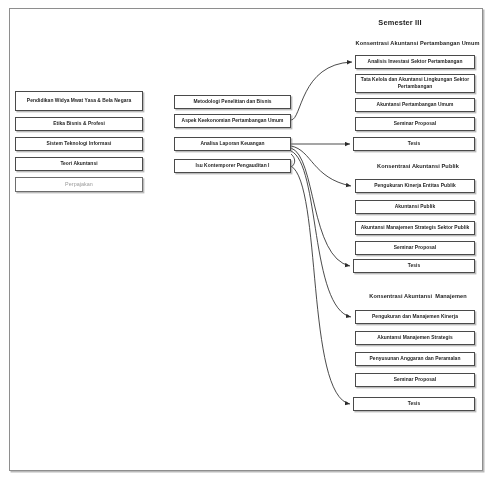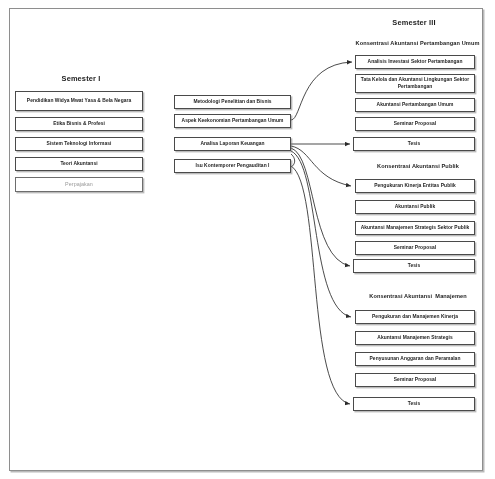--- a/index.html
+++ b/index.html
@@ -101,21 +101,20 @@
       <path d="M291,146 C312,150 312,178 351,186"></path>
       <path d="M291,148 C316,156 310,258 350,266"></path>
       <path d="M291,151 C320,164 310,308 351,317"></path>
       <path d="M291,166 C322,184 306,396 350,404"></path>
     </g>
     <g fill="none" stroke="#2b2b2b" stroke-width="0.85">
       <path d="M291,154 C298,160 294,168 287,168 L247,168"></path>
     </g>
   </svg>
 
-  <div class="col-title" style="left:17px; top:74px; width:128px;">Semester I</div>
 
   <div class="node" style="left:15px; top:91px; width:128px; height:20px;">
     <span>Pendidikan Widya Mwat Yasa &amp; Bela Negara</span>
   </div>
   <div class="node" style="left:15px; top:117px; width:128px; height:14px;">
     <span>Etika Bisnis &amp; Profesi</span>
   </div>
   <div class="node" style="left:15px; top:137px; width:128px; height:14px;">
     <span>Sistem Teknologi Informasi</span>
   </div>
@@ -133,21 +132,21 @@
   <div class="node" style="left:174px; top:114px; width:117px; height:14px;">
     <span>Aspek Keekonomian Pertambangan Umum</span>
   </div>
   <div class="node" style="left:174px; top:137px; width:117px; height:14px;">
     <span>Analisa Laporan Keuangan</span>
   </div>
   <div class="node" style="left:174px; top:159px; width:117px; height:14px;">
     <span>Isu Kontemporer Pengauditan I</span>
   </div>
 
-  <div class="col-title" style="left:344px; top:18px; width:140px;">Semester III</div>
+  <div class="col-title" style="left:330px; top:18px; width:140px;">Semester III</div>
 
   <div class="conc-title" style="left:340px; top:40px; width:155px;">Konsentrasi Akuntansi Pertambangan Umum</div>
 
   <div class="node" style="left:355px; top:55px; width:120px; height:14px;">
     <span>Analisis Investasi Sektor Pertambangan</span>
   </div>
   <div class="node" style="left:355px; top:74px; width:120px; height:19px;">
     <span>Tata Kelola dan Akuntansi Lingkungan Sektor Pertambangan</span>
   </div>
   <div class="node" style="left:355px; top:98px; width:120px; height:14px;">

